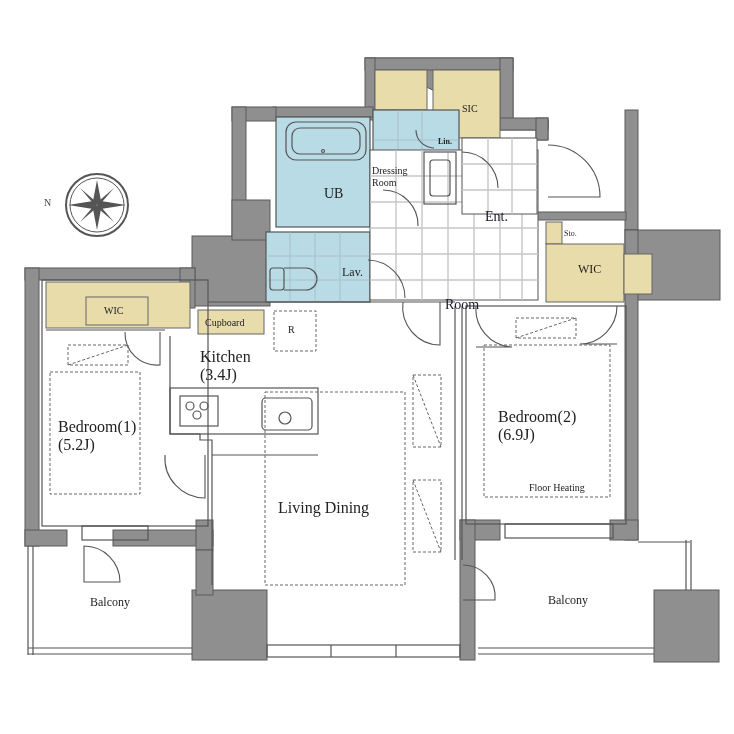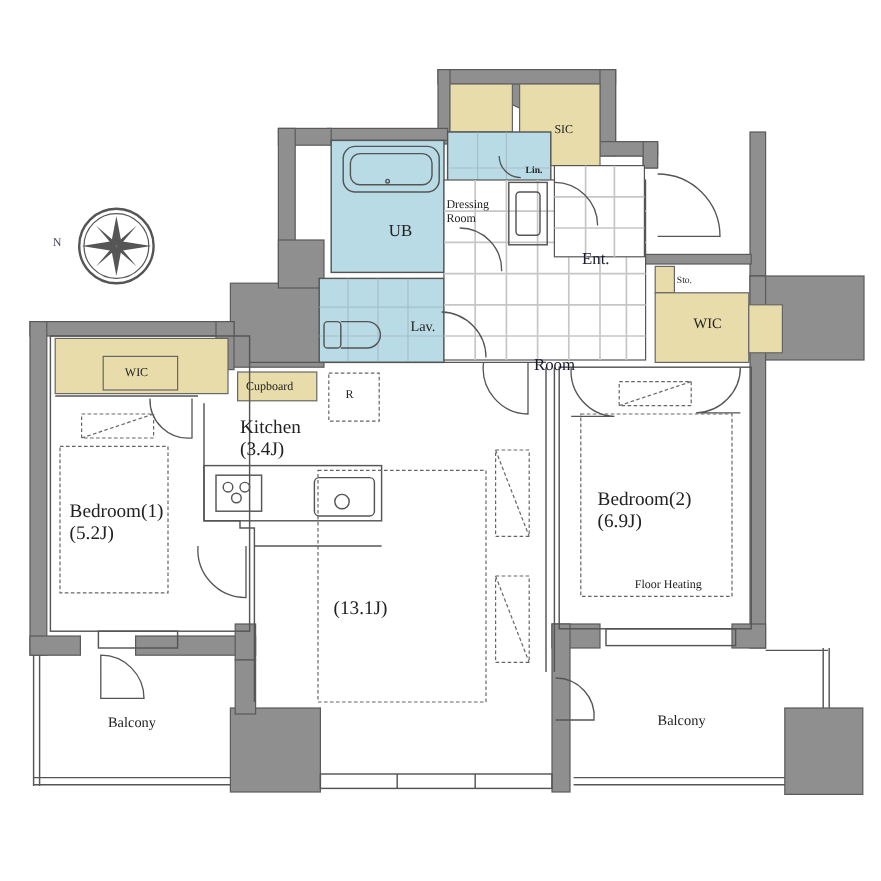--- a/index.html
+++ b/index.html
@@ -229,16 +229,16 @@
 <div class="lbl big" style="left:58px;top:418px;width:96px;">
   <div>Bedroom(1)</div>
   <div>(5.2J)</div>
 </div>
 <div class="lbl big" style="left:498px;top:408px;width:104px;">
   <div>Bedroom(2)</div>
   <div>(6.9J)</div>
 </div>
 <div class="lbl xs" style="left:488px;top:482px;margin-left:41px;">Floor Heating</div>
 <div class="lbl big" style="left:278px;top:499px;width:118px;">
-  <div>(13.1J)</div>
+  <div>Living Dining</div>
 </div>
 <div class="lbl sm" style="left:90px;top:596px;">Balcony</div>
 <div class="lbl sm" style="left:548px;top:594px;">Balcony</div>
 
 </body></html>

